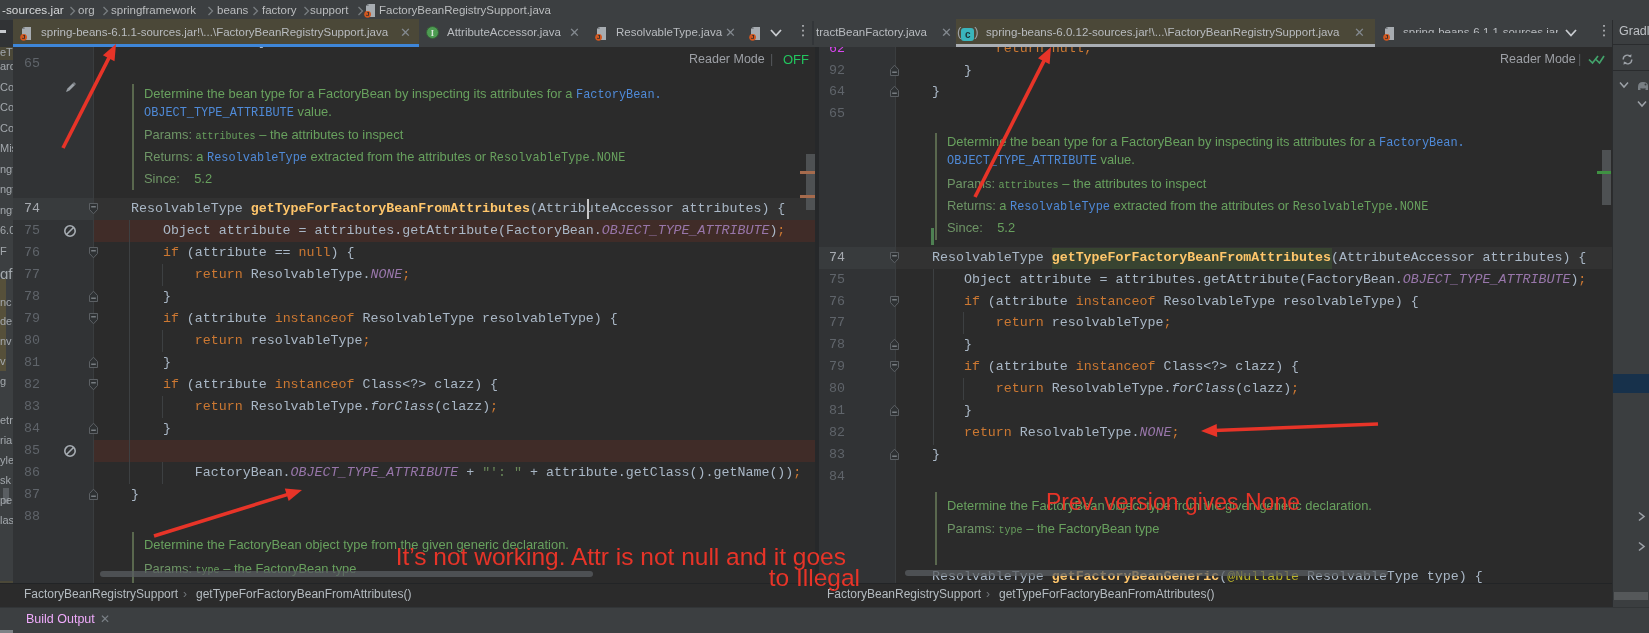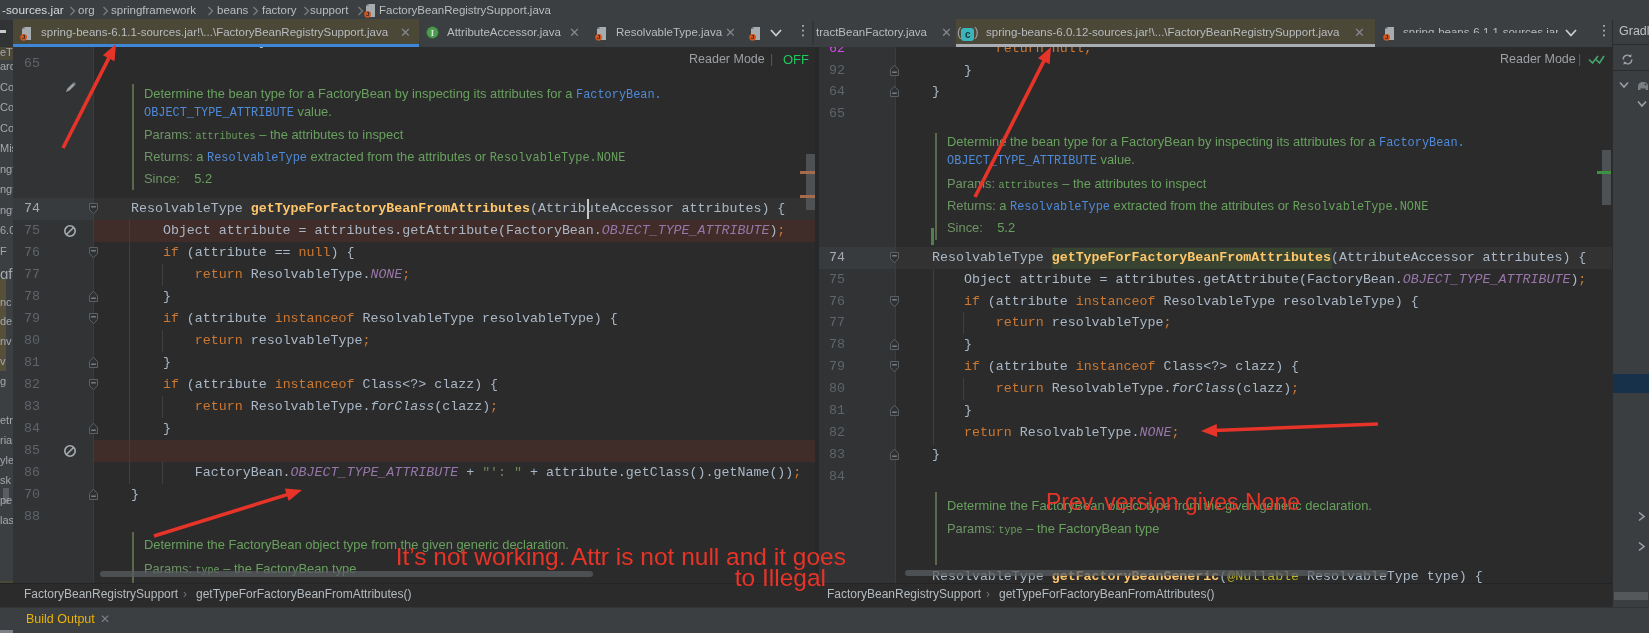--- a/index.html
+++ b/index.html
@@ -155,21 +155,21 @@
     <div class="ln" style="left:0;top:217px;width:27px;color:#5f646a">77</div>
     <div class="ln" style="left:0;top:239px;width:27px;color:#5f646a">78</div>
     <div class="ln" style="left:0;top:261px;width:27px;color:#5f646a">79</div>
     <div class="ln" style="left:0;top:283px;width:27px;color:#5f646a">80</div>
     <div class="ln" style="left:0;top:305px;width:27px;color:#5f646a">81</div>
     <div class="ln" style="left:0;top:327px;width:27px;color:#5f646a">82</div>
     <div class="ln" style="left:0;top:349px;width:27px;color:#5f646a">83</div>
     <div class="ln" style="left:0;top:371px;width:27px;color:#5f646a">84</div>
     <div class="ln" style="left:0;top:393px;width:27px;color:#5f646a">85</div>
     <div class="ln" style="left:0;top:415px;width:27px;color:#5f646a">86</div>
-    <div class="ln" style="left:0;top:437px;width:27px;color:#5f646a">70</div>
+    <div class="ln" style="left:0;top:437px;width:27px;color:#5f646a">87</div>
     <div class="ln" style="left:0;top:459px;width:27px;color:#5f646a">88</div>
     <svg class="a" style="left:75px;top:-12px" width="11" height="13" viewBox="0 0 11 13">
       <path d="M1.5 11.5 h8 v-6 l-4 -4.3 l-4 4.3 z" fill="#2e3133" stroke="#5c6064" stroke-width="1"></path>
       <line x1="3.2" y1="8.2" x2="7.8" y2="8.2" stroke="#8a9095" stroke-width="1.2"></line>
     </svg>
     <svg class="a" style="left:75px;top:155px" width="11" height="13" viewBox="0 0 11 13">
       <path d="M1.5 1.5 h8 v6 l-4 4.3 l-4 -4.3 z" fill="#2e3133" stroke="#5c6064" stroke-width="1"></path>
       <line x1="3.2" y1="4.8" x2="7.8" y2="4.8" stroke="#8a9095" stroke-width="1.2"></line>
     </svg>
     <svg class="a" style="left:75px;top:199px" width="11" height="13" viewBox="0 0 11 13">
@@ -370,28 +370,28 @@
   </svg>
 <div class="a" style="left:1614px;top:592px;width:34px;height:8px;background:#55585a"></div>
 <div class="a" style="left:0;top:583px;width:1612px;height:24px;background:#2b2b2b;border-top:1px solid #222426"></div>
 <div class="a" style="left:24px;top:587px;font-size:12px;color:#b4bbc0;white-space:nowrap">FactoryBeanRegistrySupport</div>
 <div class="a" style="left:183px;top:587px;font-size:12px;color:#6f7478;white-space:nowrap">›</div>
 <div class="a" style="left:196px;top:587px;font-size:12px;color:#b4bbc0;white-space:nowrap">getTypeForFactoryBeanFromAttributes()</div>
 <div class="a" style="left:827px;top:587px;font-size:12px;color:#b4bbc0;white-space:nowrap">FactoryBeanRegistrySupport</div>
 <div class="a" style="left:986px;top:587px;font-size:12px;color:#6f7478;white-space:nowrap">›</div>
 <div class="a" style="left:999px;top:587px;font-size:12px;color:#b4bbc0;white-space:nowrap">getTypeForFactoryBeanFromAttributes()</div>
 <div class="a" style="left:0;top:607px;width:1649px;height:26px;background:#3c3f41;border-top:1px solid #323537"></div>
-<div class="a" style="left:26px;top:612px;font-size:12.5px;color:#eab308">Build Output</div>
+<div class="a" style="left:26px;top:612px;font-size:12.5px;color:#f0abfc">Build Output</div>
 <div class="a" style="left:100px;top:612px;font-size:12px;color:#7b8187">✕</div>
 <div class="a" style="left:-4px;top:611px;font-size:13px;color:#7f858b">‹</div>
 <div class="a" style="left:0;top:630px;width:13px;height:3px;background:#7e8286"></div>
 <svg class="a" style="left:0;top:0;pointer-events:none" width="1649" height="633" viewBox="0 0 1649 633">
     <line x1="63" y1="148" x2="110.1" y2="55.6" stroke="#e73428" stroke-width="3.6"></line>
     <polygon points="116,44 114.5,61.2 102.9,55.3" fill="#e73428"></polygon>
     <line x1="154" y1="536" x2="289.6" y2="493.9" stroke="#e73428" stroke-width="3.6"></line>
     <polygon points="302,490 288.7,501.0 284.8,488.5" fill="#e73428"></polygon>
     <line x1="975" y1="197" x2="1045.1" y2="58.6" stroke="#e73428" stroke-width="3.6"></line>
     <polygon points="1051,47 1049.6,64.2 1038.0,58.3" fill="#e73428"></polygon>
     <line x1="1378" y1="424" x2="1214.0" y2="430.5" stroke="#e73428" stroke-width="3.6"></line>
     <polygon points="1201,431 1216.7,423.9 1217.2,436.9" fill="#e73428"></polygon>
   </svg>
 <div class="red" style="right:803px;top:545px;text-align:right">It’s not working. Attr is not null and it goes</div>
-<div class="red" style="right:823px;top:566px;text-align:center">to Illegal</div>
+<div class="red" style="right:789px;top:566px;text-align:center">to Illegal</div>
 <div class="red" style="left:1046px;top:490px;font-size:23px">Prev. version gives None</div>
 </body></html>

